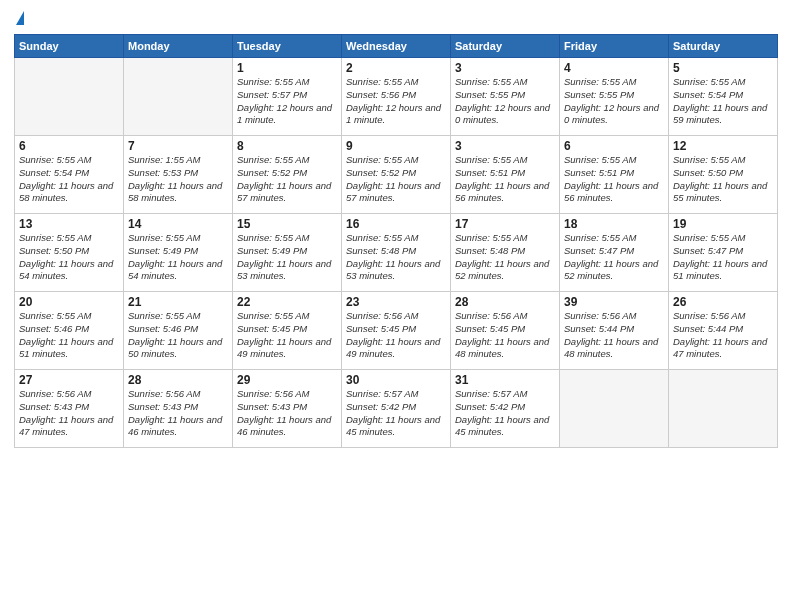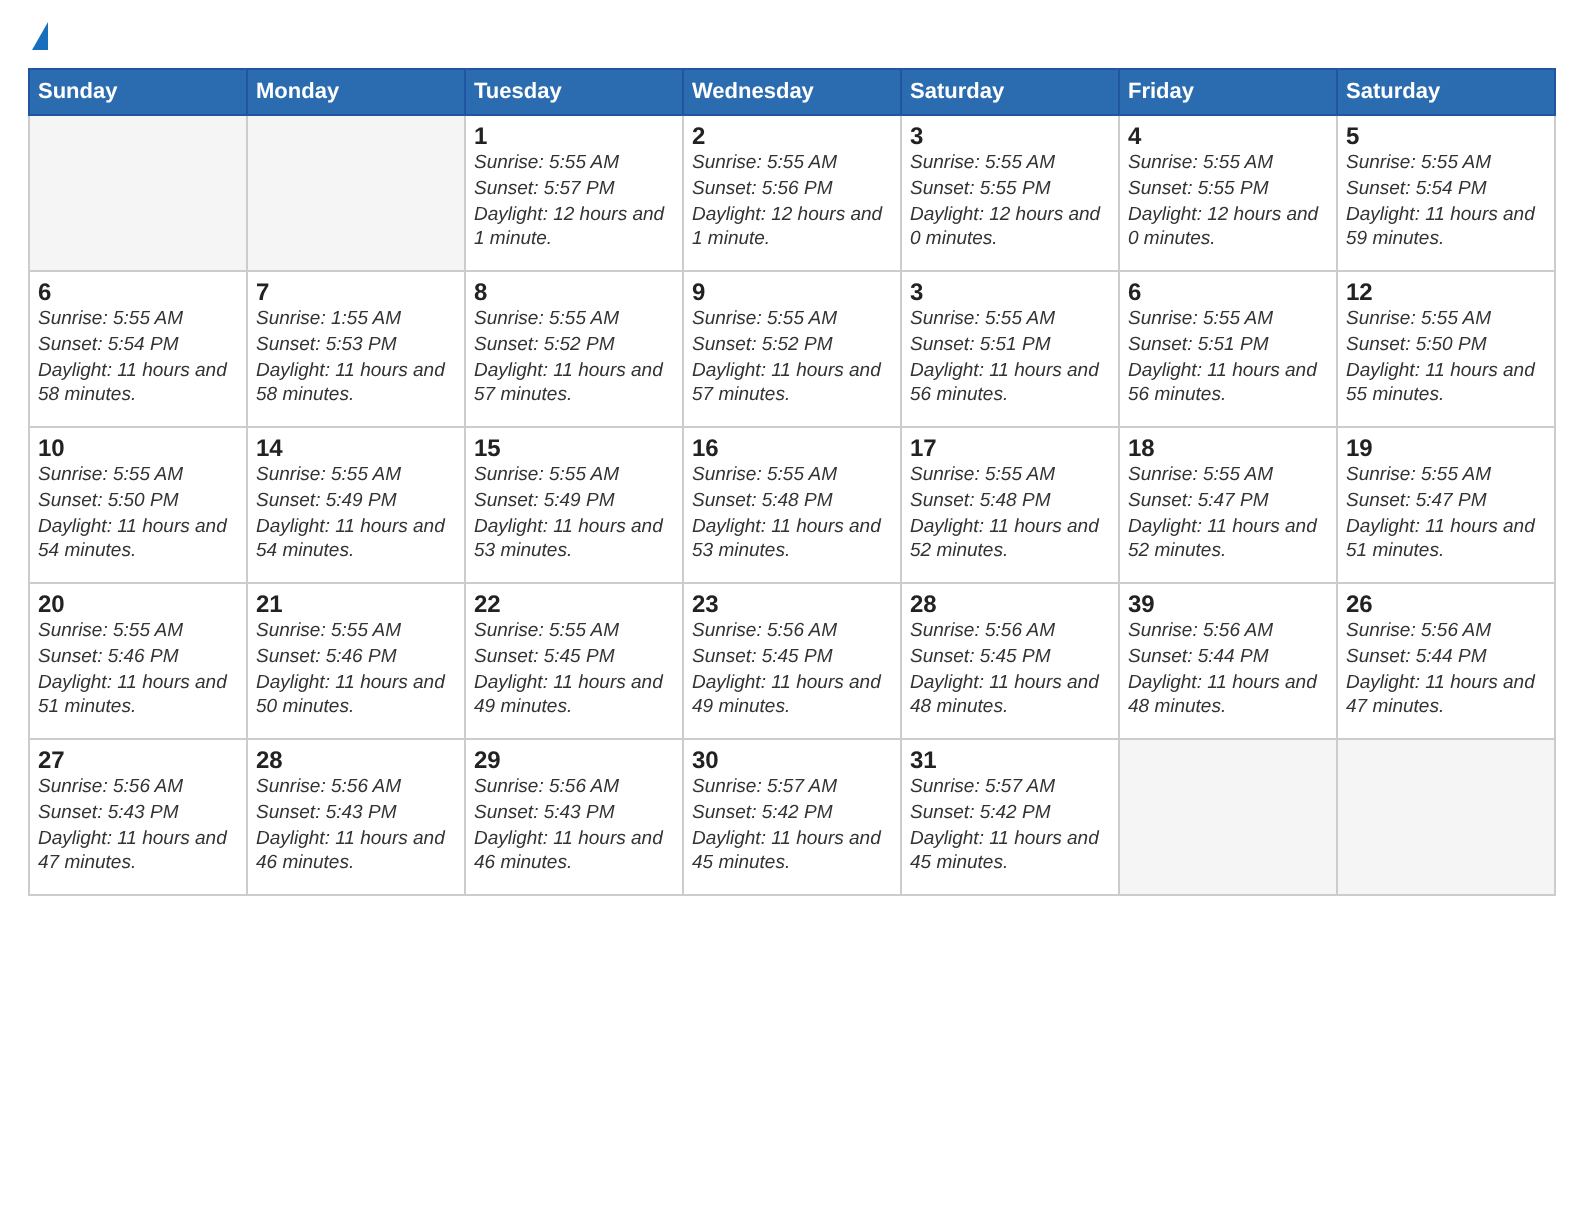--- a/index.html
+++ b/index.html
@@ -225,21 +225,21 @@
           <td>
             <span class="day-num">12</span>
             <div class="day-info">Sunrise: 5:55 AM
 Sunset: 5:50 PM
 Daylight: 11 hours
 and 55 minutes.</div>
           </td>
         </tr>
         <tr class="week-row">
           <td>
-            <span class="day-num">10</span>
+            <span class="day-num">13</span>
             <div class="day-info">Sunrise: 5:55 AM
 Sunset: 5:50 PM
 Daylight: 11 hours
 and 54 minutes.</div>
           </td>
           <td>
             <span class="day-num">14</span>
             <div class="day-info">Sunrise: 5:55 AM
 Sunset: 5:49 PM
 Daylight: 11 hours

